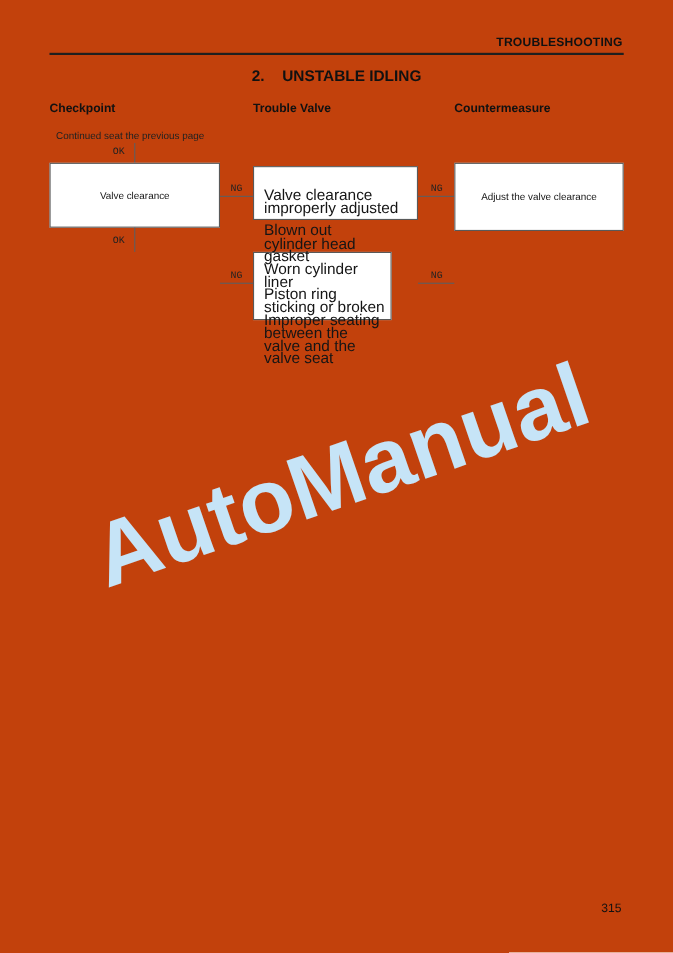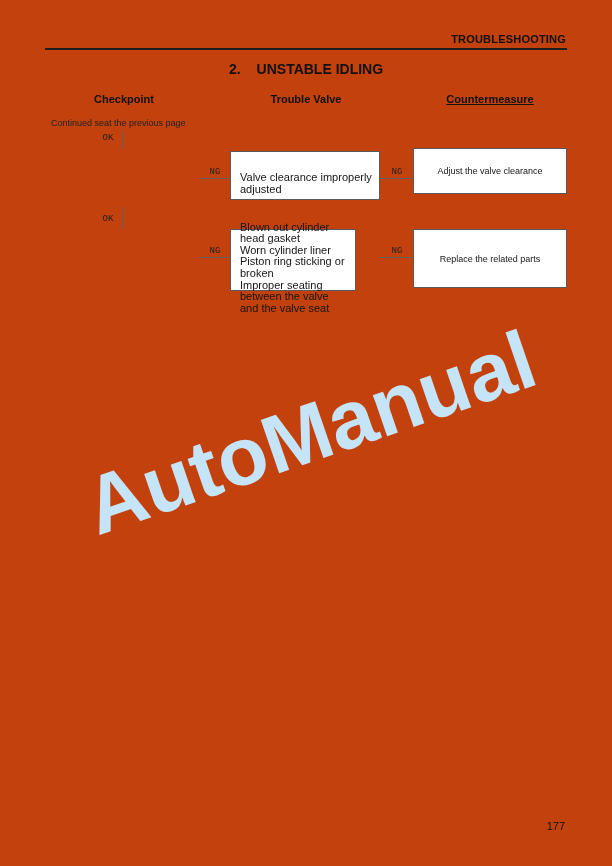--- a/index.html
+++ b/index.html
@@ -18,41 +18,41 @@
   .header-rule{
     position:absolute;top:48px;left:45px;width:522px;height:2px;background:#1f1f1f;
   }
   .doc-title{
     position:absolute;top:61px;left:0;width:100%;
     text-align:center;font-size:14px;font-weight:bold;color:#111;
   }
   .doc-title .num{margin-right:16px;}
   .col-header{
     position:absolute;top:93px;
-    font-size:11px;font-weight:bold;text-align:center;color:#111;
+    font-size:11px;font-weight:bold;color:#111;
   }
   .col-checkpoint{left:45px;width:158px;}
   .col-trouble{left:230px;width:152px;}
-  .col-counter{left:413px;width:154px;text-decoration:underline;}
+  .col-counter{left:413px;width:154px;}
   .continued{
     position:absolute;left:51px;top:118px;font-size:9px;color:#222;
   }
   .edge-label{
     position:absolute;font-size:9px;color:#222;width:24px;text-align:center;font-family:Liberation Mono, monospace;
   }
   .connector-v{position:absolute;width:1px;background:#5f5f5f;}
   .connector-h{position:absolute;height:1px;background:#5f5f5f;}
   .fbox{
     position:absolute;box-sizing:border-box;
     border:1px solid #595959;background:#ffffff;
     font-size:9px;color:#151515;
   }
   .fbox.center{display:flex;align-items:center;justify-content:center;text-align:center;padding:2px 6px;}
   .fbox.left{display:flex;flex-direction:column;justify-content:center;
-    padding:19px 5px 3px 9px;white-space:pre-line;line-height:11.6px;font-size:11px;}
+    padding:19px 5px 3px 9px;white-space:pre-line;line-height:11.6px;font-size:14px;}
   .watermark{
     position:absolute;left:70px;top:390px;width:480px;height:85px;
     line-height:85px;text-align:center;
     font-size:82px;font-weight:bold;white-space:nowrap;
     transform:rotate(-19deg);transform-origin:center center;
     pointer-events:none;user-select:none;
   }
   .page-number{
     position:absolute;right:47px;top:820px;font-size:11px;color:#111;
   }
@@ -70,37 +70,37 @@
   </div>
 
   <div class="col-header col-checkpoint">Checkpoint</div>
   <div class="col-header col-trouble">Trouble Valve</div>
   <div class="col-header col-counter">Countermeasure</div>
 
   <div class="continued">Continued seat the previous page</div>
   <div class="edge-label" style="left:96px;top:133px;">OK</div>
   <div class="connector-v" style="left:122px;top:130px;height:19px;"></div>
 
+  <div class="fbox center" style="left:45px;top:148px;width:155px;height:59px;">Valve clearance</div>
   <div class="connector-h" style="left:200px;top:178px;width:30px;"></div>
   <div class="edge-label" style="left:203px;top:167px;">NG</div>
   <div class="fbox left" style="left:230px;top:151px;width:150px;height:49px;">Valve clearance improperly adjusted</div>
   <div class="connector-h" style="left:380px;top:178px;width:33px;"></div>
   <div class="edge-label" style="left:385px;top:167px;">NG</div>
-  <div class="fbox center" style="left:413px;top:148px;width:154px;height:46px;">Adjust the valve clearance</div>
+  <div class="fbox center" style="left:413px;top:148px;width:154px;height:62px;">Adjust the valve clearance</div>
 
   <div class="connector-v" style="left:122px;top:207px;height:22px;"></div>
   <div class="edge-label" style="left:96px;top:214px;">OK</div>
 
   <div class="connector-h" style="left:200px;top:257px;width:30px;"></div>
   <div class="edge-label" style="left:203px;top:246px;">NG</div>
   <div class="fbox left" style="left:230px;top:229px;width:126px;height:62px;">Blown out cylinder head gasket
 Worn cylinder liner
 Piston ring sticking or broken
 Improper seating between the valve and the valve seat</div>
   <div class="connector-h" style="left:380px;top:257px;width:33px;"></div>
   <div class="edge-label" style="left:385px;top:246px;">NG</div>
-  <div class="fbox center" style="left:413px;top:229px;width:154px;height:59px;">Replace the related parts</div>
 
   <div class="watermark" style="color: rgb(198, 228, 247);">AutoManual</div>
 
-  <div class="page-number">177</div>
+  <div class="page-number">315</div>
 
 </div>
 
 </body></html>

